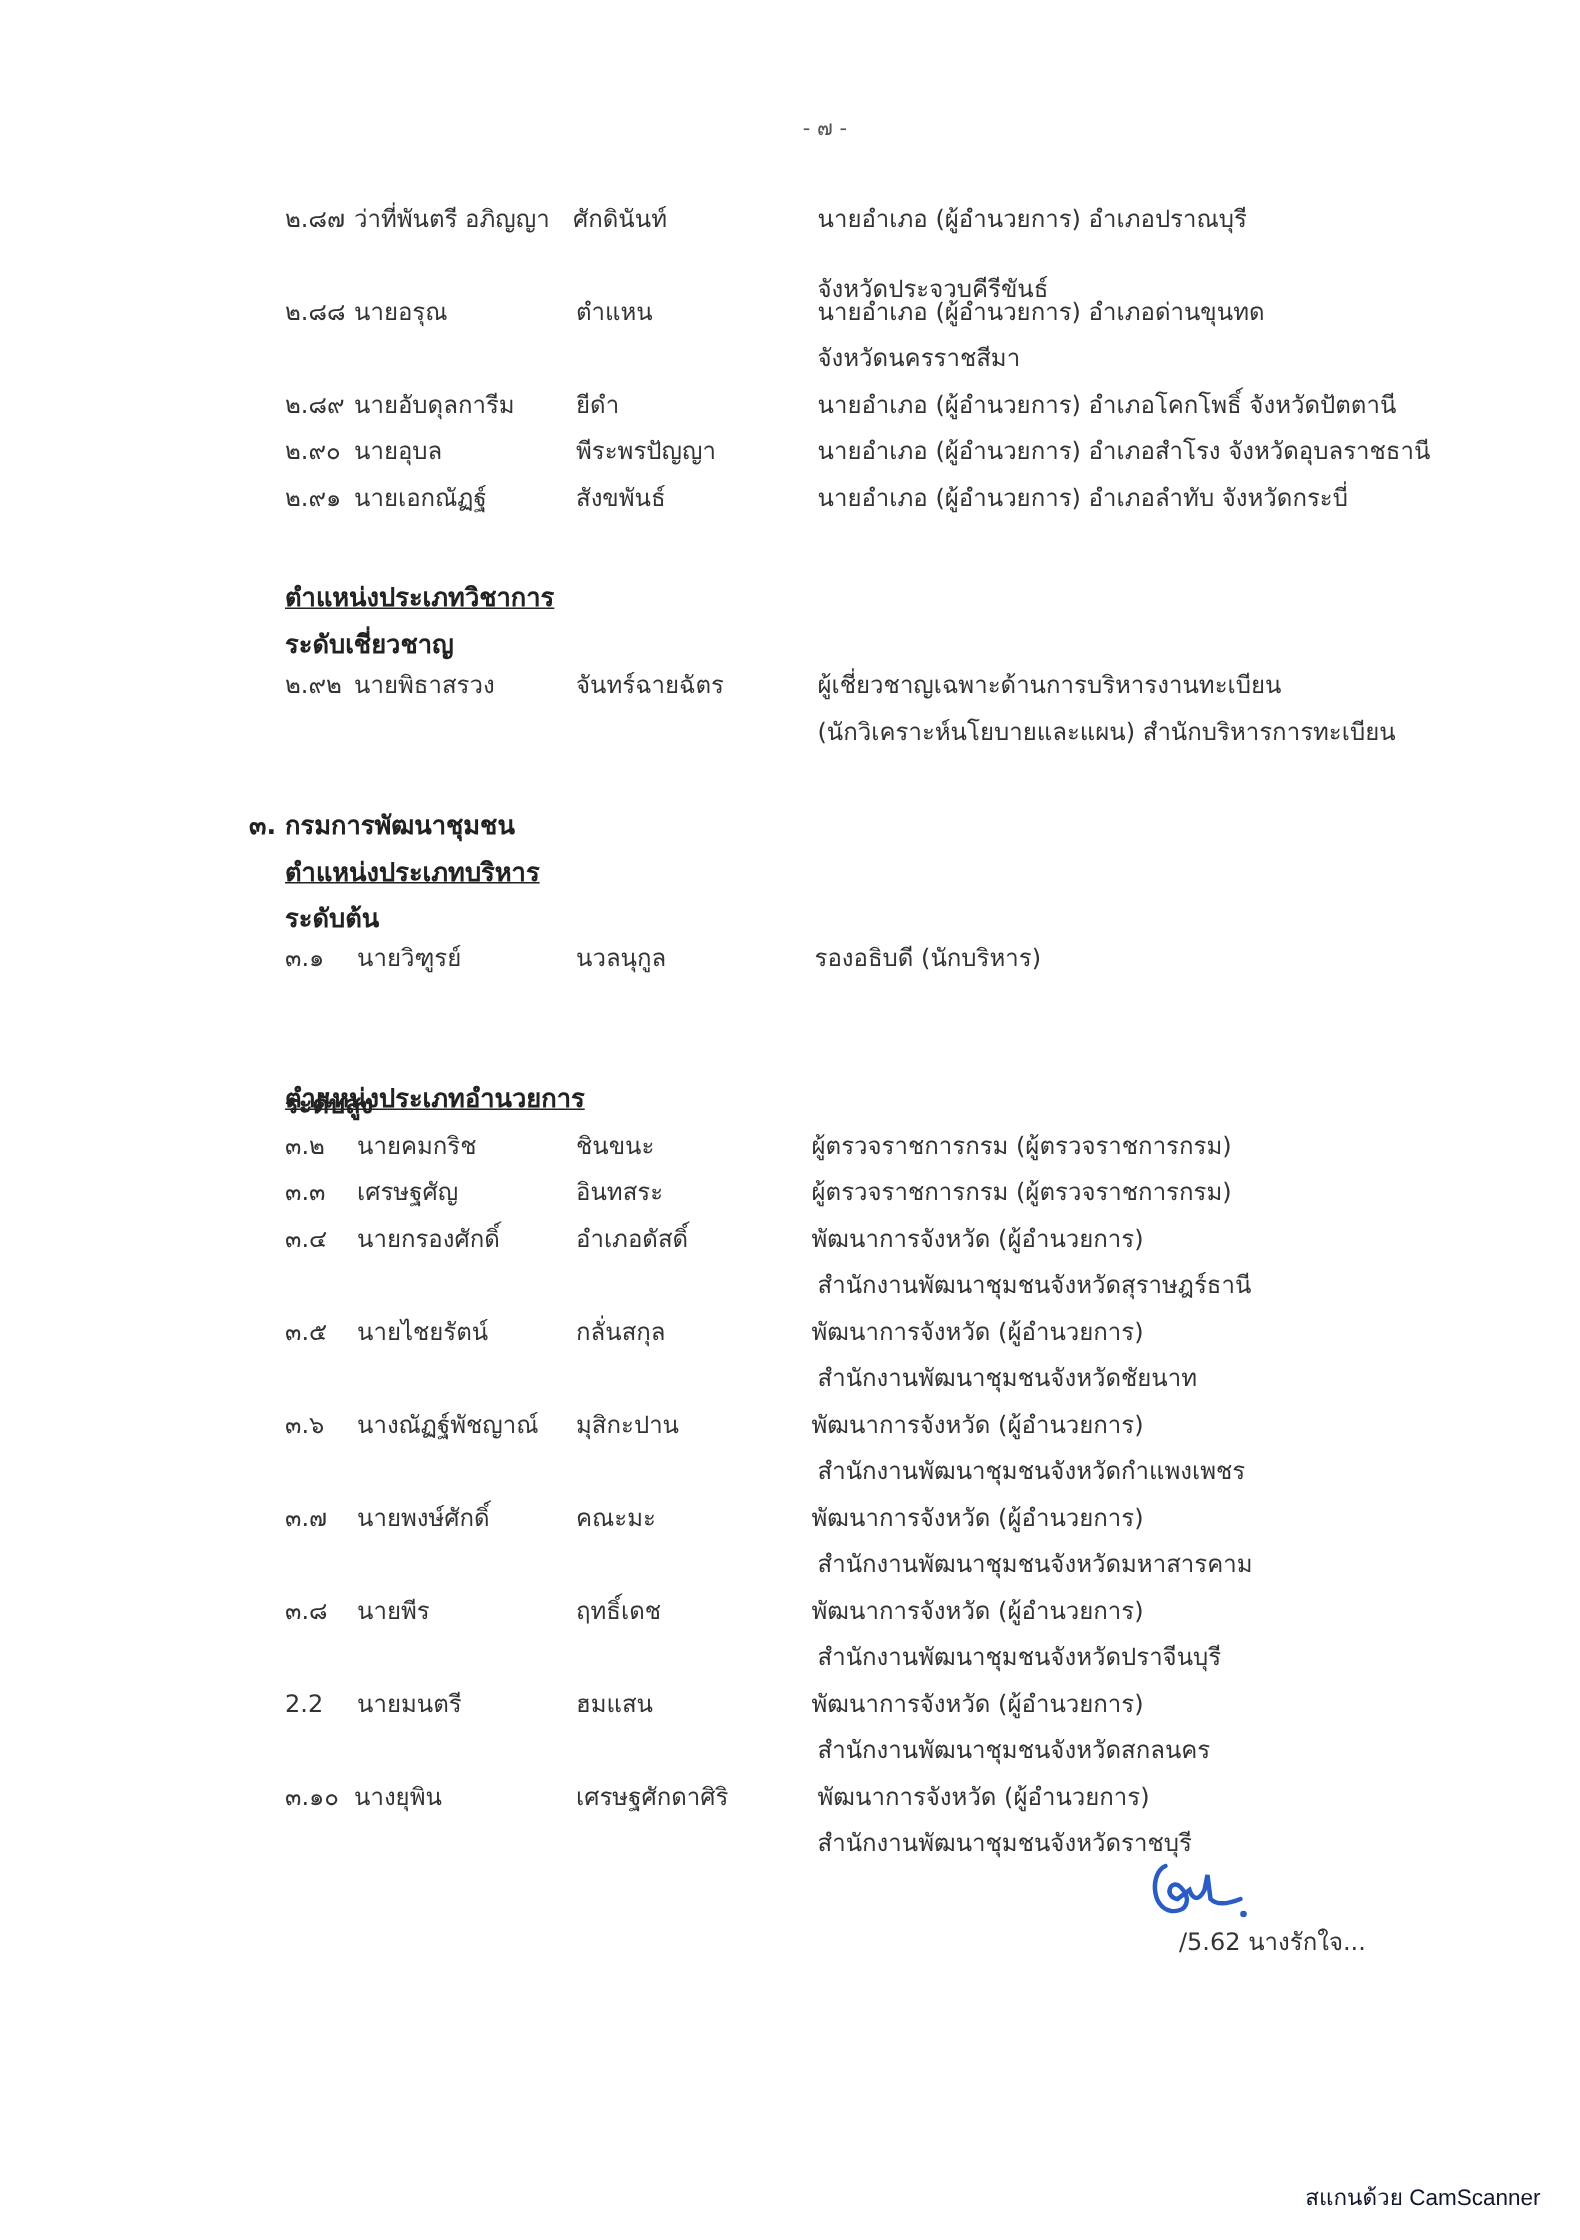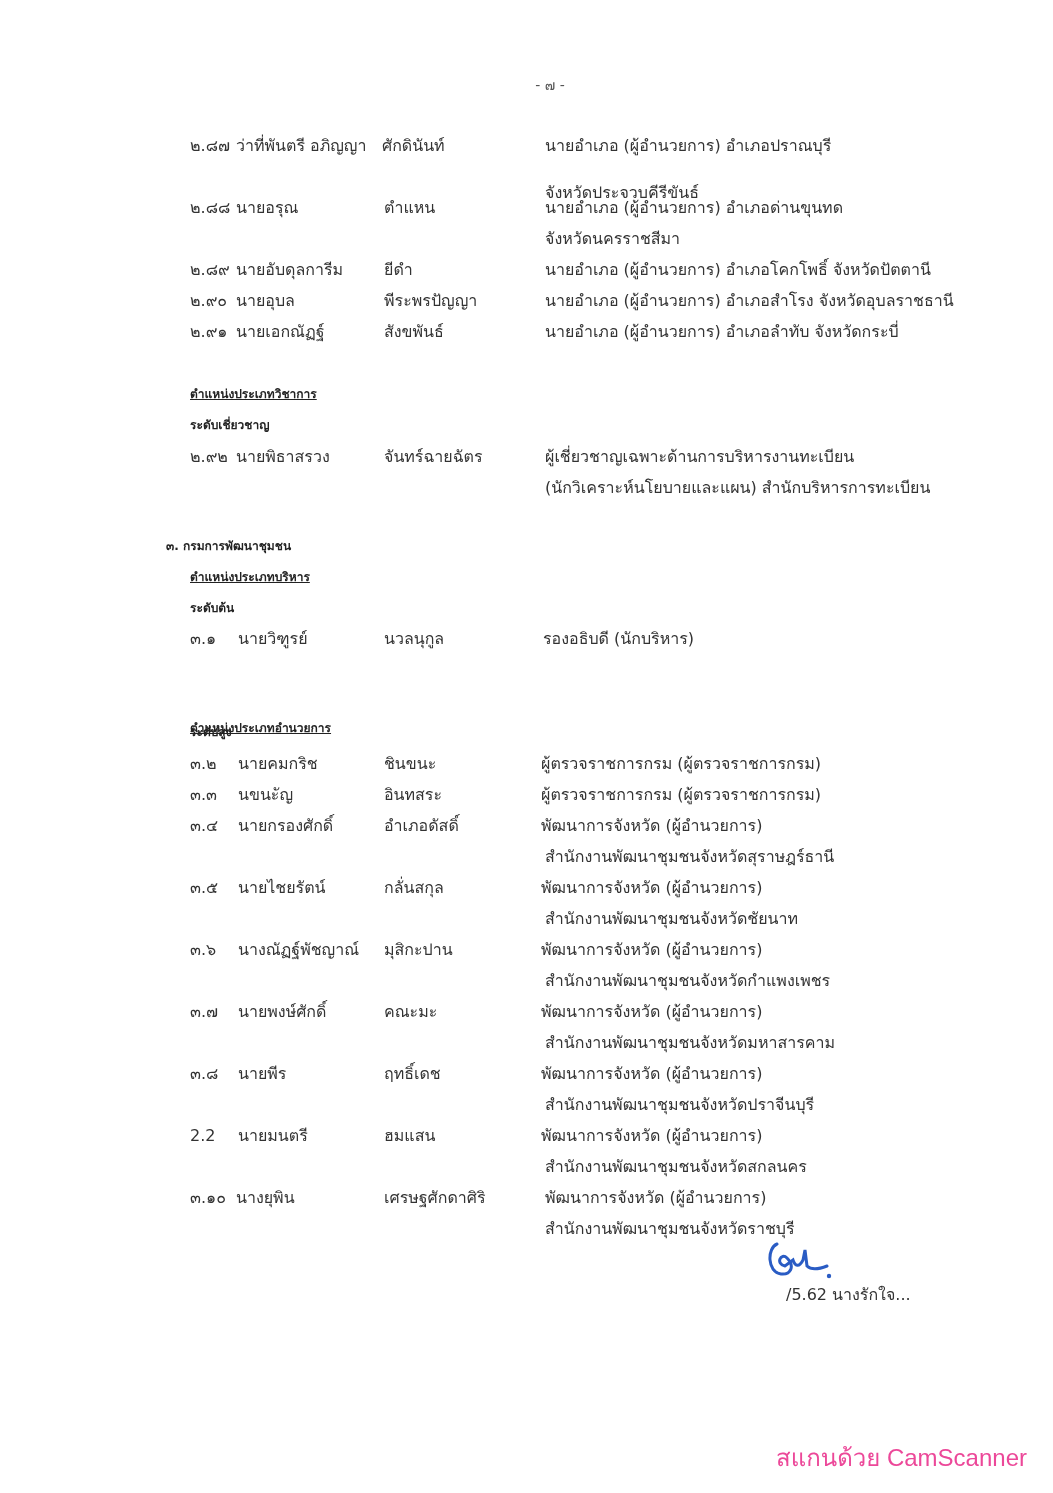--- a/index.html
+++ b/index.html
@@ -5,25 +5,25 @@
     html, body { margin: 0; padding: 0; }
     body {
       width: 1053px; height: 1493px; background: #ffffff; position: relative; overflow: hidden;
       font-family: "DejaVu Sans", "Liberation Sans", sans-serif; color: #3a3a3a;
     }
     .page-num { position: absolute; top: 74px; left: 0; width: 1100px; text-align: center; font-size: 14px; color: #555; }
     .row { position: absolute; font-size: 16px; line-height: 20px; white-space: nowrap; color: #333; }
     .c1 { position: absolute; }
     .c2 { position: absolute; }
     .c3 { position: absolute; margin-left: 25px; }
-    .heading { position: absolute; font-size: 12px; font-weight: bold; color: #222; white-space: nowrap; }
+    .heading { position: absolute; font-size: 17px; font-weight: bold; color: #222; white-space: nowrap; }
     .heading.u { text-decoration: underline; }
     .sig { position: absolute; left: 765px; top: 1236px; width: 70px; height: 45px; }
     .next { position: absolute; left: 786px; top: 1282px; font-size: 16px; color: #333; white-space: nowrap; }
-    .footer { position: absolute; right: 26px; bottom: 16px; font-size: 24px; color: #ec4899; font-family: "Liberation Sans", sans-serif; white-space: nowrap; }
+    .footer { position: absolute; right: 26px; bottom: 16px; font-size: 15px; color: #0f172a; font-family: "Liberation Sans", sans-serif; white-space: nowrap; }
   </style>
 </head>
 <body>
 
 <div class="page-num">- ๗ -</div>
 
 <div class="row" style="top:136px;left:190px;">
   <span class="c1">๒.๘๗</span>
   <span class="c1" style="left:46px">ว่าที่พันตรี อภิญญา</span>
   <span class="c2" style="left:192px">ศักดินันท์</span>
@@ -80,21 +80,21 @@
 <div class="heading" style="top:722px;left:190px;">ระดับสูง</div>
 
 <div class="row" style="top:754px;left:190px;">
   <span class="c1">๓.๒</span>
   <span class="c1" style="left:48px">นายคมกริช</span>
   <span class="c2" style="left:194px">ชินขนะ</span>
   <span class="c3" style="left:326px">ผู้ตรวจราชการกรม (ผู้ตรวจราชการกรม)</span>
 </div>
 <div class="row" style="top:785px;left:190px;">
   <span class="c1">๓.๓</span>
-  <span class="c1" style="left:48px">นขนะัญ</span>
+  <span class="c1" style="left:48px">เศรษฐศัญ</span>
   <span class="c2" style="left:194px">อินทสระ</span>
   <span class="c3" style="left:326px">ผู้ตรวจราชการกรม (ผู้ตรวจราชการกรม)</span>
 </div>
 <div class="row" style="top:816px;left:190px;">
   <span class="c1">๓.๔</span>
   <span class="c1" style="left:48px">นายกรองศักดิ์</span>
   <span class="c2" style="left:194px">อำเภอดัสดิ์</span>
   <span class="c3" style="left:326px">พัฒนาการจังหวัด (ผู้อำนวยการ)</span>
   <span class="c3" style="left:330px;top:31px">สำนักงานพัฒนาชุมชนจังหวัดสุราษฎร์ธานี</span>
 </div>

